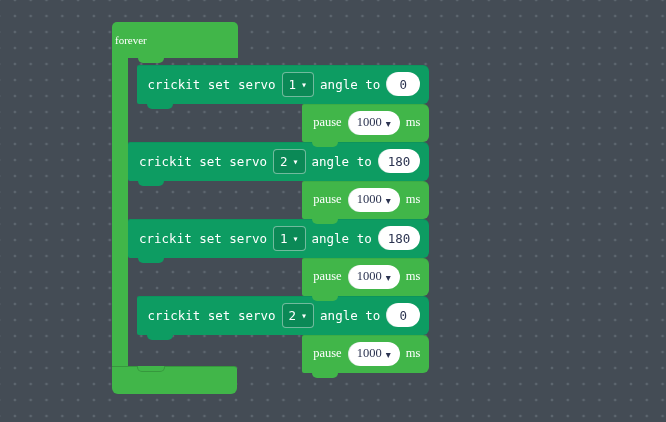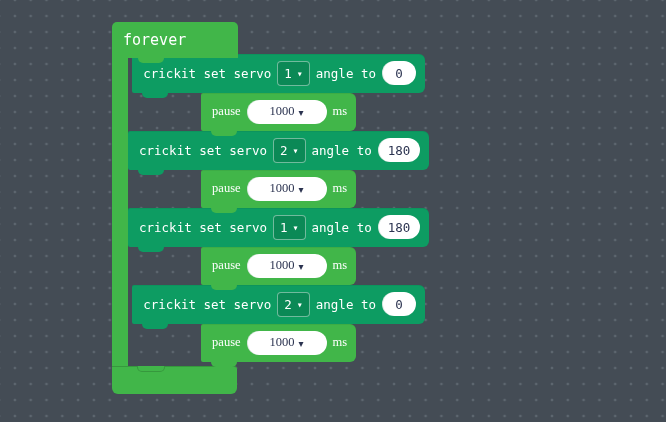--- a/index.html
+++ b/index.html
@@ -13,43 +13,44 @@
     background-position:7px 8px;
   }
 
   .forever{position:absolute;left:112px;top:22px;}
 
   .forever-header{
     position:relative;width:126px;height:36px;
     background:var(--loop,#41b649);
     border-radius:5px 5px 0 0;
     display:flex;align-items:center;
-    color:#fff;font-size:15px;
-    padding-left:11px;box-sizing:border-box;
+    color:#fff;font-size:11px;
+    padding-left:3px;box-sizing:border-box;
     z-index:3;
+    font-family:Liberation Serif, serif;
   }
   .forever-spine{
     position:absolute;left:0;top:36px;width:16px;height:308px;
     background:var(--loop,#41b649);z-index:0;
   }
   .forever-foot{
     position:absolute;left:0;top:344px;width:125px;height:28px;
     background:var(--loop,#41b649);
     border-radius:0 3px 6px 6px;
     border-top:1px solid rgba(0,0,0,.16);
     box-sizing:border-box;z-index:0;
   }
   .forever-foot::before{
     content:"";position:absolute;left:25px;top:-1px;width:26px;height:5px;
     background:var(--loop,#41b649);
     border:1px solid rgba(0,0,0,.16);border-top:none;
     border-radius:0 0 5px 5px;
   }
 
-  .stack{position:absolute;left:16px;top:32px;display:flex;flex-direction:column;align-items:center;z-index:1;}
+  .stack{position:absolute;left:16px;top:43px;display:flex;flex-direction:column;align-items:flex-end;z-index:1;}
 
   .blk{
     position:relative;height:38.5px;width:max-content;
     display:flex;align-items:center;gap:6px;
     padding:0 9px 0 11px;box-sizing:border-box;
     border-radius:2px 6px 6px 2px;
     color:#fff;font-size:12.5px;white-space:nowrap;
     box-shadow:inset 0 1px 0 rgba(0,0,0,.05);
   }
   .blk.crickit{background:var(--crickit,#0d9c62);}
@@ -66,21 +67,21 @@
     height:25px;padding:0 6px;box-sizing:border-box;
     border:1px solid rgba(255,255,255,.42);
     background:rgba(0,0,0,.12);
     border-radius:4px;
     display:inline-flex;align-items:center;gap:5px;
     color:#fff;
   }
   .oval{
     height:24px;border-radius:12px;background:#fff;
     display:inline-flex;align-items:center;gap:4px;
-    padding:0 23px;color:var(--fieldText,#2b3350);
+    padding:0 9px;color:var(--fieldText,#2b3350);
     box-shadow:inset 1px 0 0 rgba(13,100,60,.15);
   }
   .oval.num{padding:0 10px;min-width:14px;justify-content:center;}
   .arrow{font-size:10px;line-height:1;transform:translateY(1px);}
   .arrow.light{color:#fff;}
   .arrow.dark{color:var(--fieldText,#2b3350);}
 </style>
 </head>
 <body>
 

